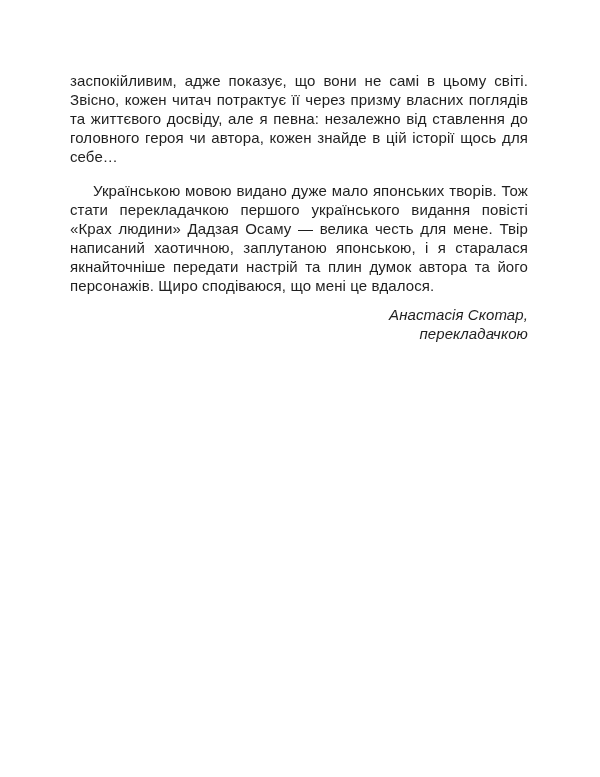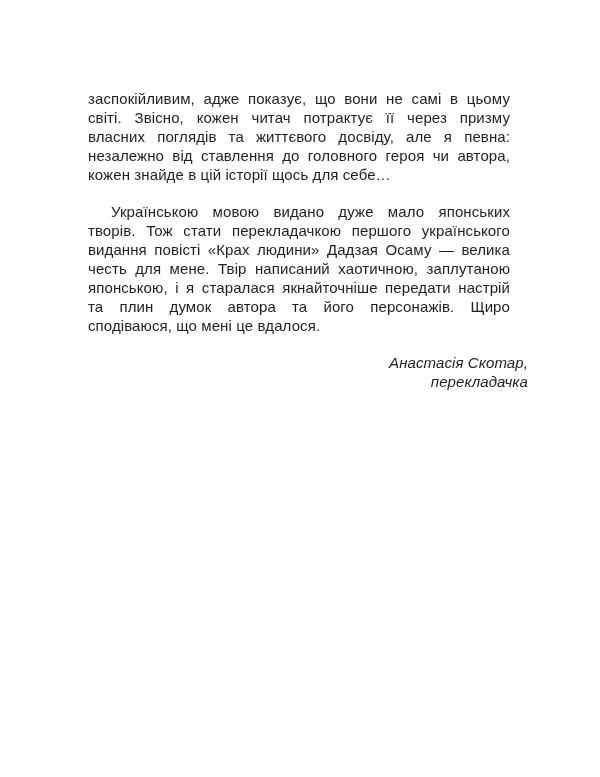--- a/index.html
+++ b/index.html
@@ -22,21 +22,21 @@
     width: 458px;
     font-size: 15px;
     line-height: 19px;
     color: #1f1f1f;
     text-align: justify;
     text-justify: inter-word;
     hyphens: none;
     letter-spacing: 0.1px;
   }
   .para {
-    margin: 18px;
+    margin: 0;
   }
   .para.indented {
     margin-top: 15px;
     text-indent: 23px;
   }
   .signature {
     margin-top: 10px;
     text-align: right;
     font-style: italic;
   }
@@ -46,16 +46,16 @@
 </style>
 </head>
 <body>
 
 <div class="page">
   <div class="text-block">
     <p class="para">заспокійливим, адже показує, що вони не самі в цьому світі. Звісно, кожен читач потрактує її через призму власних поглядів та життєвого досвіду, але я певна: незалежно від ставлення до головного героя чи автора, кожен знайде в цій історії щось для себе…</p>
     <p class="para indented">Українською мовою видано дуже мало японських творів. Тож стати перекладачкою першого українського видання повісті «Крах людини» Дадзая Осаму — велика честь для мене. Твір написаний хаотичною, заплутаною японською, і я старалася якнайточніше передати настрій та плин думок автора та його персонажів. Щиро сподіваюся, що мені це вдалося.</p>
     <div class="signature">
       <span class="sig-line">Анастасія Скотар,</span>
-      <span class="sig-line">перекладачка</span>
+      <span class="sig-line">перекладачкою</span>
     </div>
   </div>
 </div>
 
 </body></html>

